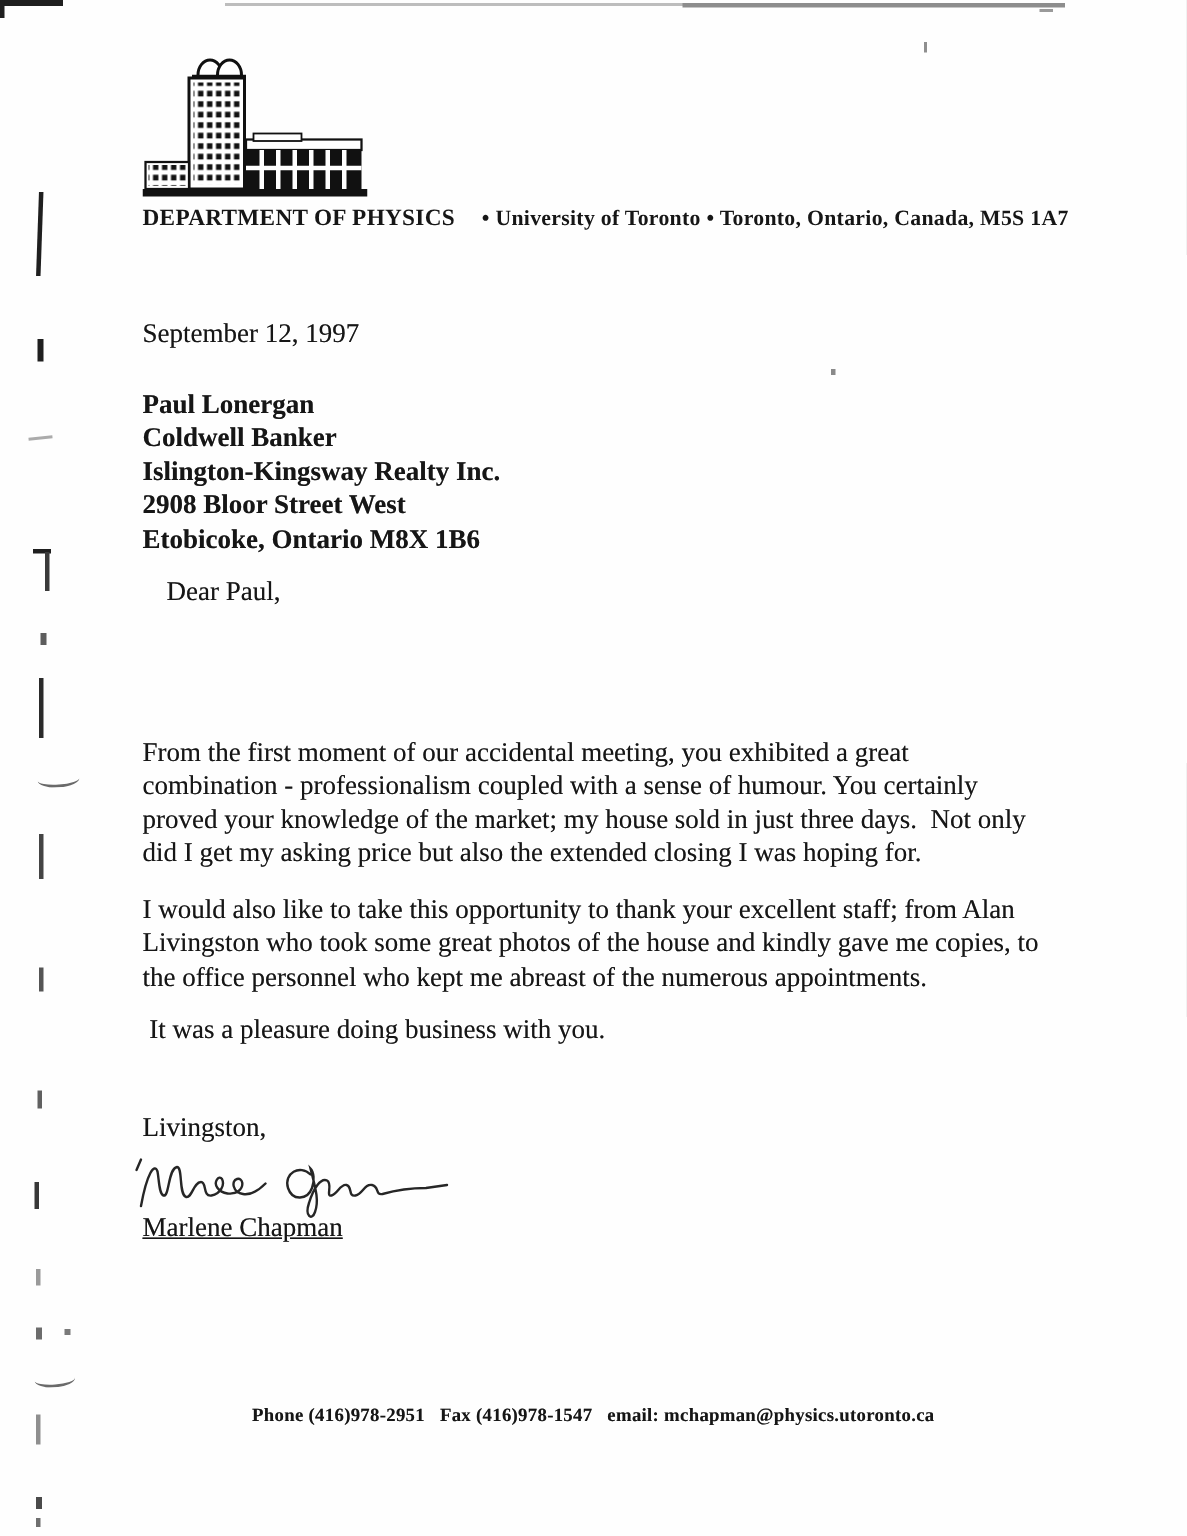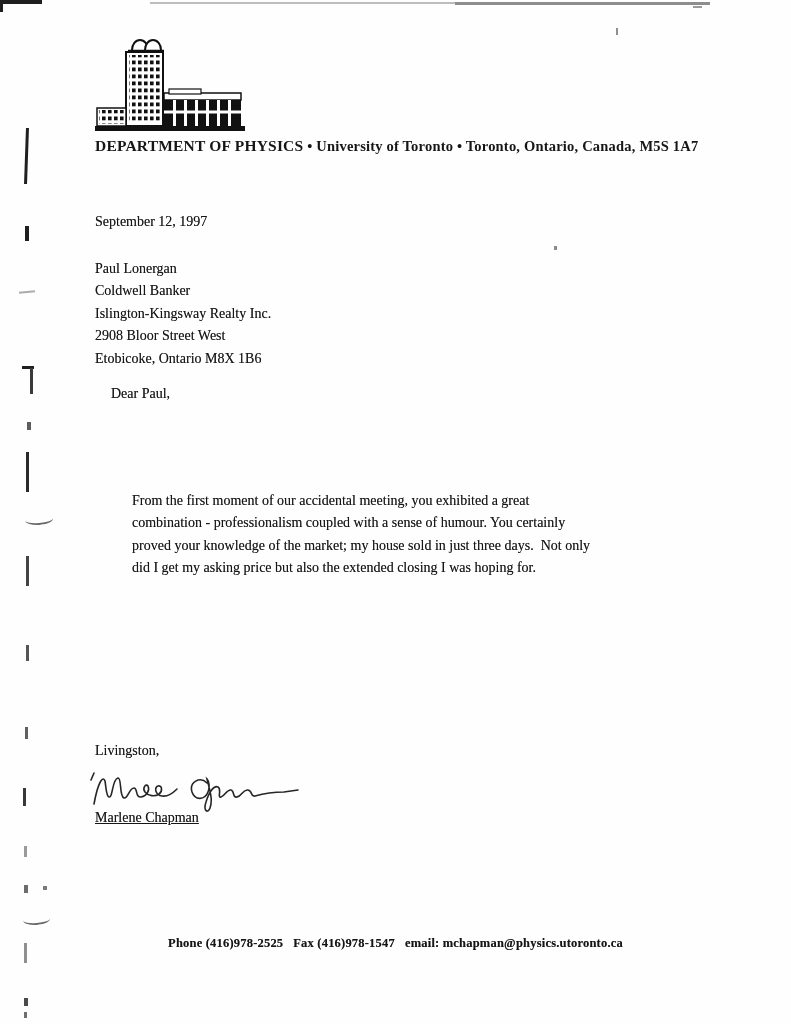--- a/index.html
+++ b/index.html
@@ -4,26 +4,26 @@
 <style>
   html,body{margin:0;padding:0;background:#e8e8e8;}
   .page{
     position:relative;width:791px;height:1024px;margin:0 auto;
     background:#fefefe;overflow:hidden;
     font-family:"Liberation Serif","DejaVu Serif",serif;
     color:#161616;
   }
   .abs{position:absolute;}
   .txt{
-    font-size:14px;line-height:22.4px;white-space:pre-wrap;
+    font-size:18px;line-height:22.4px;white-space:pre-wrap;
     text-shadow:0 0 .4px rgba(0,0,0,.5);
   }
   .hdrline{white-space:nowrap;font-weight:bold;letter-spacing:.2px;}
   .hdr-dept{font-size:15.5px;margin-top:32px;}
-  .hdr-rest{font-size:14.5px;}
+  .hdr-rest{font-size:14.5px;padding-left:14px;}
   .footerline{
     left:0;width:791px;text-align:center;font-weight:bold;font-size:12.5px;
     letter-spacing:.2px;white-space:pre;text-shadow:0 0 .4px rgba(0,0,0,.45);
   }
   .artifact{position:absolute;background:#1f1f1f;}
   .swoosh{
     position:absolute;background:transparent;
     border-bottom:2px solid #6a6a6a;border-radius:50%;
     transform:rotate(-4deg);
   }
@@ -99,42 +99,46 @@
       <rect x="0" y="88" width="150" height="5" fill="#111"></rect>
     </svg>
   </div>
 
   <div class="abs hdrline" style="left:95px;top:137px;">
     <span class="hdr-dept">DEPARTMENT OF PHYSICS</span><span class="hdr-rest"> • University of Toronto • Toronto, Ontario, Canada, M5S 1A7</span>
   </div>
 
   <div class="abs txt" style="left:95px;top:211px;">September 12, 1997</div>
 
-  <div class="abs txt" style="left:95px;top:258px;">Paul Lonergan
+  <div class="abs txt" style="left:95px;top:258px;font-weight:bold;">Paul Lonergan
 Coldwell Banker
 Islington-Kingsway Realty Inc.
 2908 Bloor Street West
 Etobicoke, Ontario M8X 1B6</div>
 
   <div class="abs txt" style="left:111px;top:383px;">Dear Paul,</div>
 
-  <div class="abs txt" style="left:95px;top:490px;width:660px;margin-left:37px;">From the first moment of our accidental meeting, you exhibited a great
+  <div class="abs txt" style="left:95px;top:490px;width:660px;">From the first moment of our accidental meeting, you exhibited a great
 combination - professionalism coupled with a sense of humour. You certainly
 proved your knowledge of the market; my house sold in just three days.  Not only
 did I get my asking price but also the extended closing I was hoping for.</div>
+  <div class="abs txt" style="left:95px;top:595px;width:660px;">I would also like to take this opportunity to thank your excellent staff; from Alan
+Livingston who took some great photos of the house and kindly gave me copies, to
+the office personnel who kept me abreast of the numerous appointments.</div>
+  <div class="abs txt" style="left:95px;top:675px;width:660px;"> It was a pleasure doing business with you.</div>
 
   <div class="abs txt" style="left:95px;top:740px;">Livingston,</div>
 
   <div class="abs" style="left:88px;top:764px;">
     <svg width="230" height="52" viewBox="0 0 230 52" xmlns="http://www.w3.org/2000/svg">
       <g fill="none" stroke="#262626" stroke-width="1.6" stroke-linecap="round">
         <path d="M3 16 L6 9"></path>
         <path d="M6 40 C10 18 15 11 17 17 C18 22 18 32 21 33 C25 34 24 15 30 14 C34 14 31 32 36 34 C40 35 41 24 46 24 C50 24 47 34 53 33 C59 32 62 26 60 22 C58 19 54 24 57 28 C60 32 67 33 71 30 C75 27 74 21 70 22 C66 23 67 31 74 32 C80 33 86 28 89 25"></path>
         <path d="M119 19 C112 12 101 18 104 28 C107 37 117 36 120 28 C122 23 121 17 119 15 C122 27 125 36 122 44 C120 50 115 47 118 38 C121 28 126 21 130 23 C134 25 129 34 133 33 C137 32 139 25 143 26 C147 27 144 34 149 33 C154 32 155 25 160 26 C165 27 162 33 167 32 C174 30 184 28 196 28 L210 26"></path>
       </g>
     </svg>
   </div>
 
   <div class="abs txt" style="left:95px;top:807px;text-decoration:underline;">Marlene Chapman</div>
 
-  <div class="abs footerline" style="top:936px;">Phone (416)978-2525   Fax (416)978-1547   email: mchapman@physics.utoronto.ca</div>
+  <div class="abs footerline" style="top:936px;">Phone (416)978-2951   Fax (416)978-1547   email: mchapman@physics.utoronto.ca</div>
 
 </div>
 
 </body></html>

